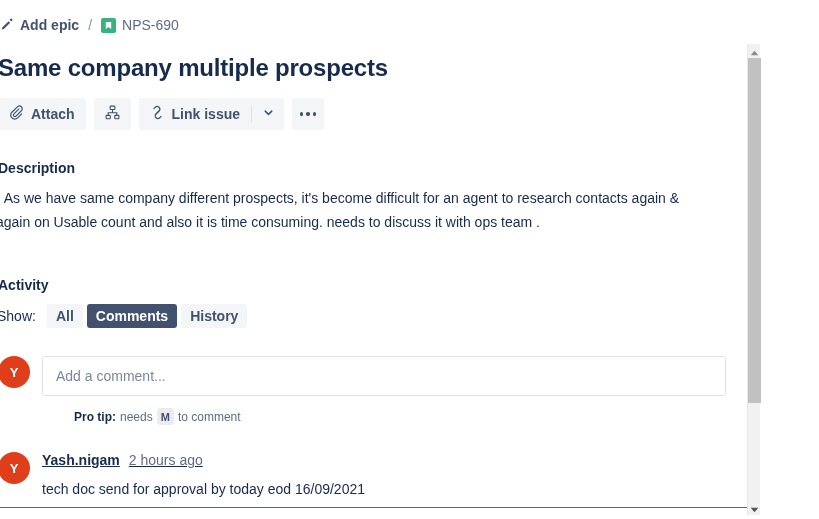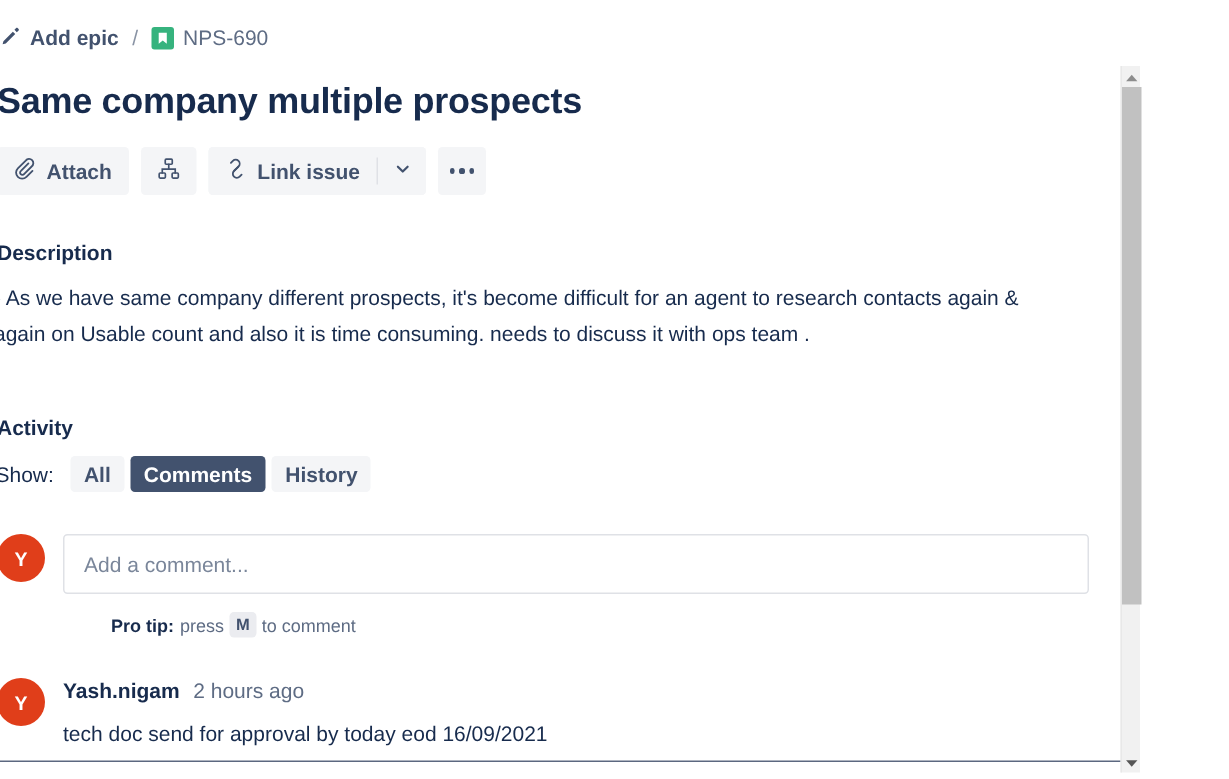--- a/index.html
+++ b/index.html
@@ -244,20 +244,21 @@
   .comment-item {
     display: flex;
     gap: 12px;
     margin-top: 27px;
     margin-left: -2px;
   }
   .c-head {
     display: flex;
     align-items: baseline;
     gap: 9px;
+    text-decoration: underline;
   }
   .c-author { font-size: 14px; font-weight: 600; color: #172b4d; }
   .c-time { font-size: 14px; color: #5e6c84; }
   .c-body {
     font-size: 14px;
     line-height: 20px;
     color: #172b4d;
     margin-top: 11px;
   }
   .c-actions {
@@ -427,21 +428,21 @@
         <button class="filter-tab">History</button>
       </div>
     </div>
 
     <div class="comment-row">
       <div class="avatar">Y</div>
       <div class="composer-col">
         <input class="comment-input" type="text" placeholder="Add a comment..." style="">
         <div class="pro-tip">
           <b>Pro tip:</b>
-          <span>press</span>
+          <span>needs</span>
           <span class="key-badge">M</span>
           <span>to comment</span>
         </div>
       </div>
     </div>
 
     <div class="comment-item">
       <div class="avatar">Y</div>
       <div>
         <div class="c-head">

